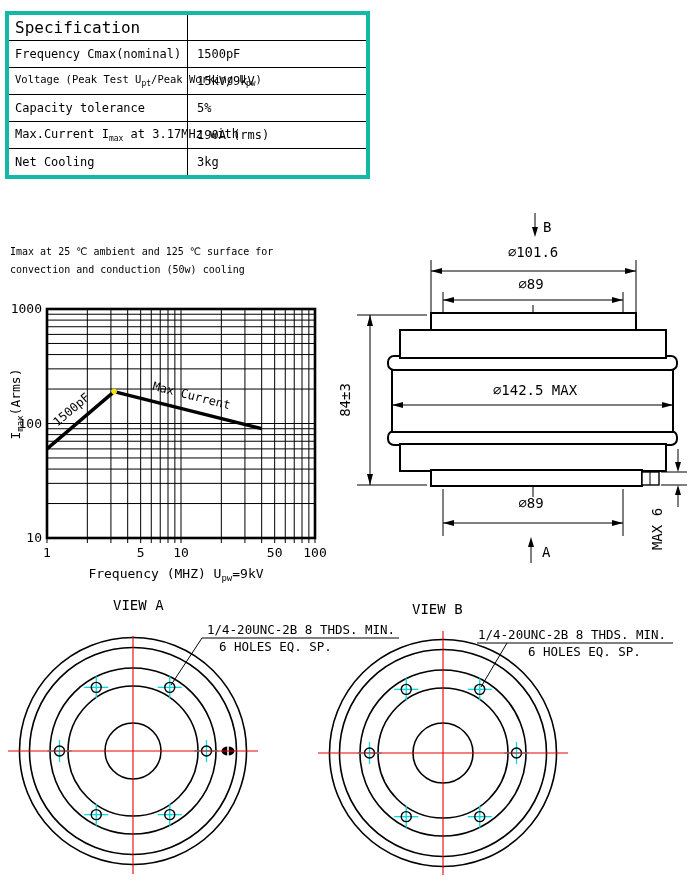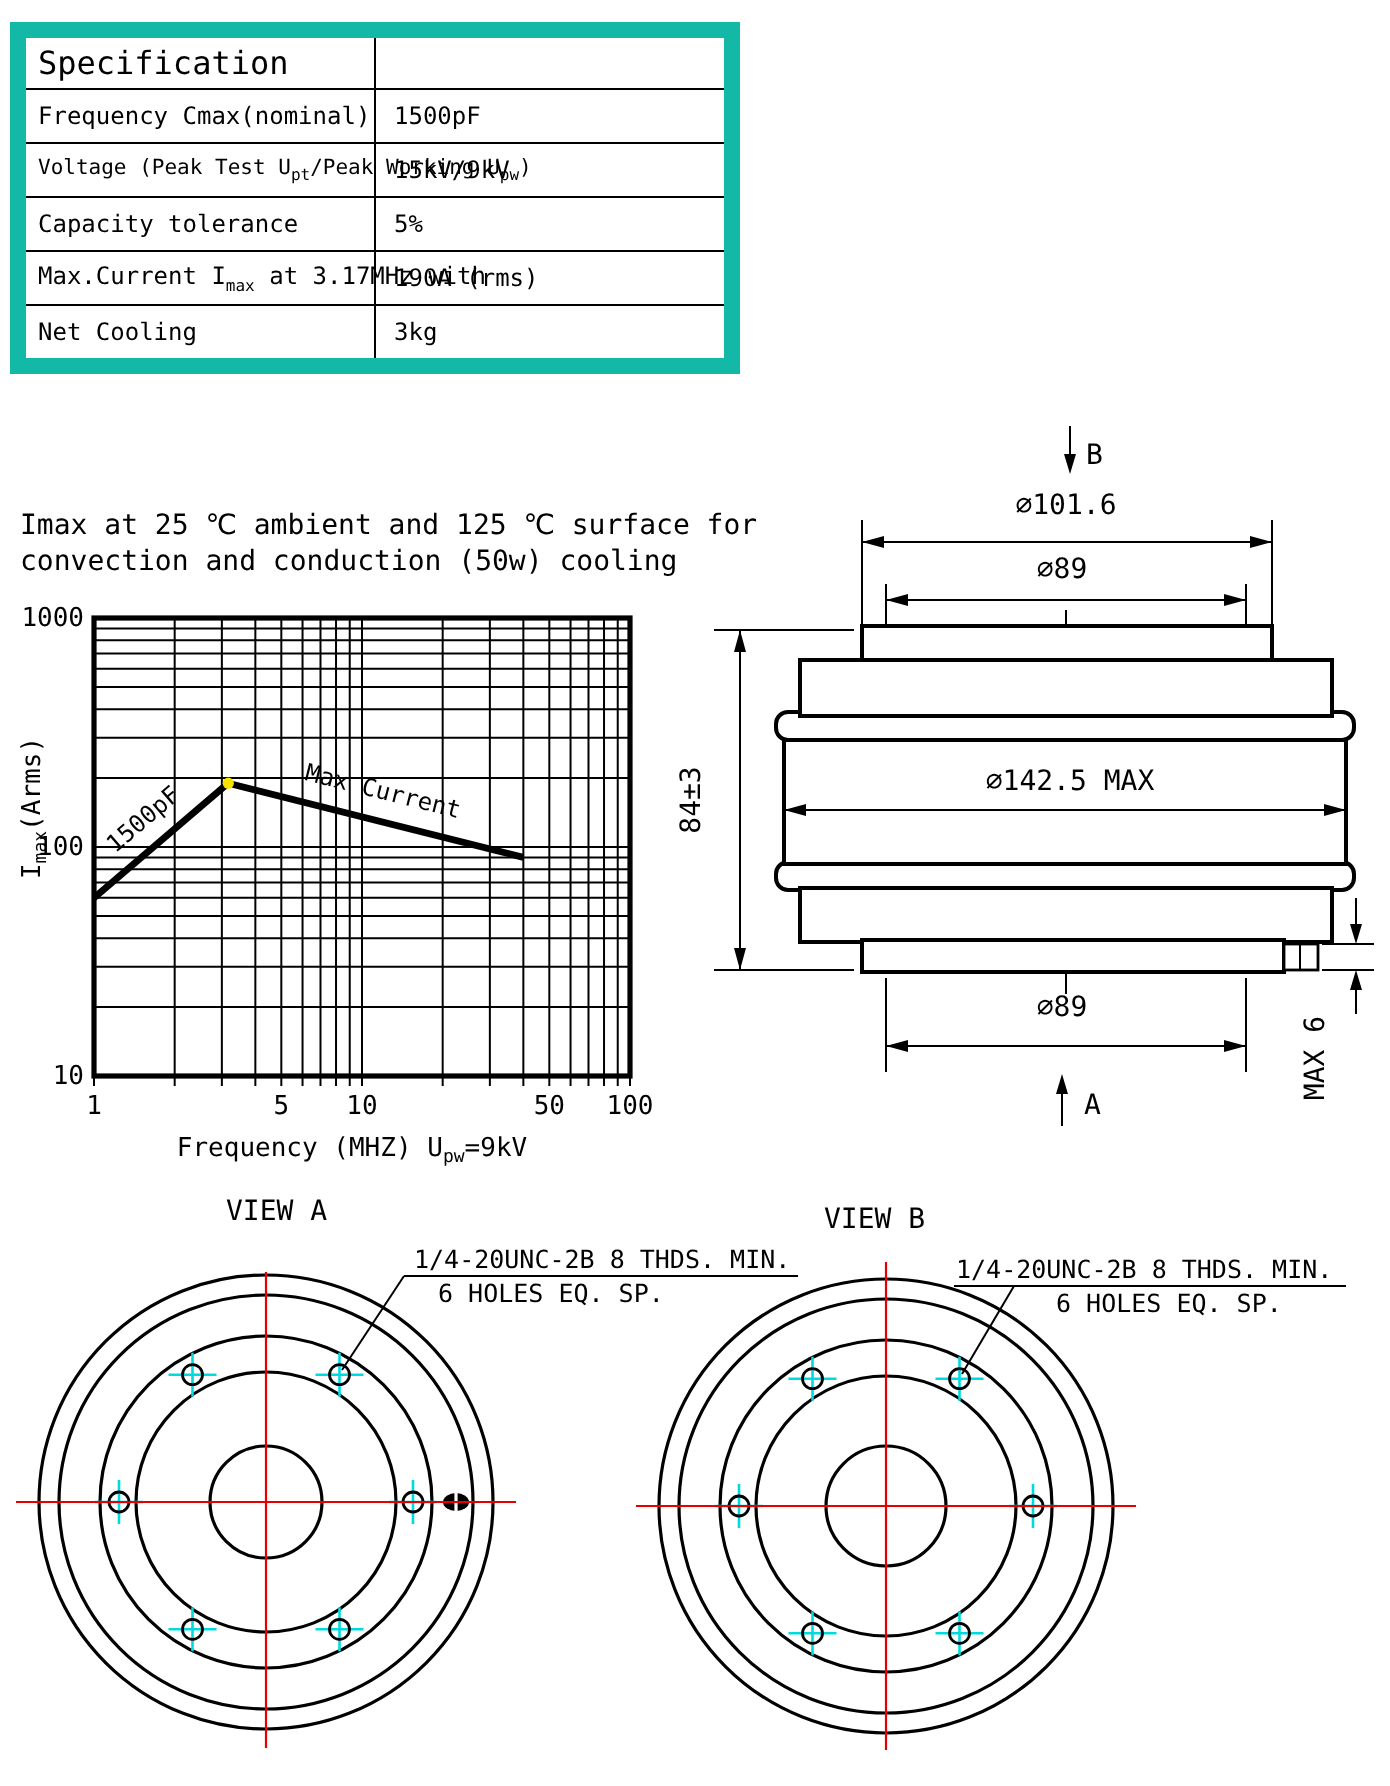--- a/index.html
+++ b/index.html
@@ -5,25 +5,25 @@
   html,body{margin:0;padding:0;background:#fff;}
   #page{position:relative;width:695px;height:893px;background:#fff;overflow:hidden;
         font-family:"DejaVu Sans Mono","DejaVu Sans",monospace;color:#000;}
   
   #spec-table{position:absolute;left:5px;top:11px;width:365px;border-collapse:collapse;
               table-layout:fixed;}
   #spec-table td{border:1px solid #000;height:26px;padding:0 0 0 6px;font-size:12px;
                  white-space:nowrap;overflow:visible;}
   #spec-table tr.hdr td{height:25px;font-size:16px;}
   #spec-table td.val{padding-left:9px;}
-  #spec-table{border:8px solid #14b8a6;}
+  #spec-table{border:4px solid #14b8a6;}
   #spec-table td sub{font-size:8px;}
   #spec-table tr.small td.lab{font-size:10.5px;margin-left:24px;}
   
-  #chart-title{position:absolute;left:10px;top:254px;font-size:14px;line-height:18px;
+  #chart-title{position:absolute;left:10px;top:243px;font-size:10px;line-height:18px;
                white-space:nowrap;}
   svg{position:absolute;overflow:visible;}
   #chart-svg{left:0;top:290px;}
   #side-svg{left:330px;top:205px;}
   #views-svg{left:0;top:590px;}
   text{font-family:"DejaVu Sans Mono","DejaVu Sans",monospace;fill:#000;}
   .thin{stroke:#000;stroke-width:1;fill:none;}
   .prof{stroke:#000;stroke-width:2;fill:#fff;}
   .arr{fill:#000;stroke:none;}
   .grid{stroke:#000;stroke-width:1;}

